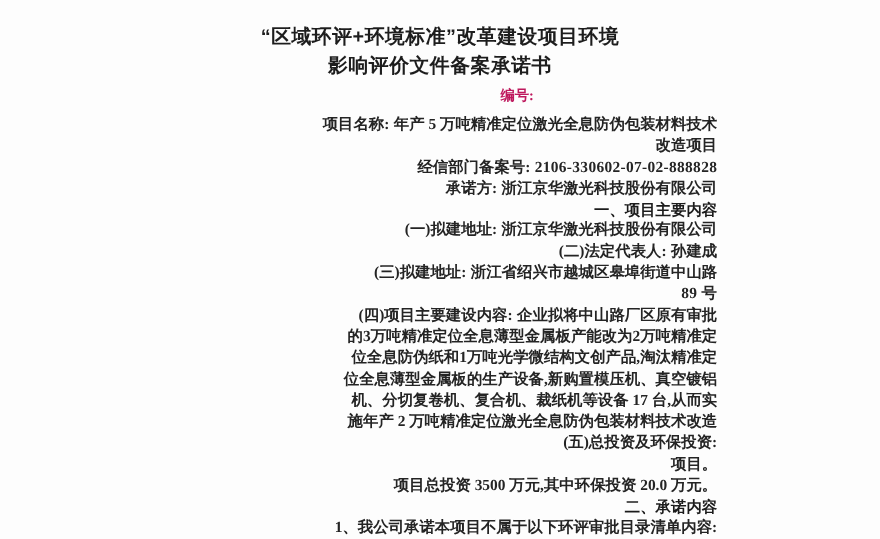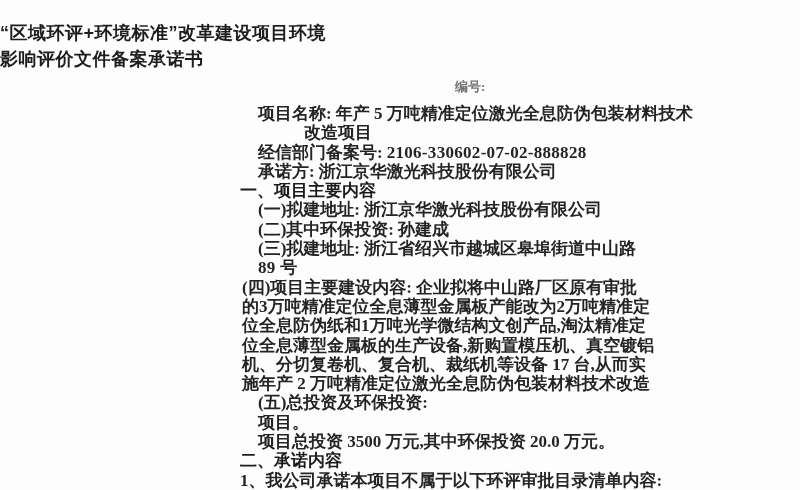--- a/index.html
+++ b/index.html
@@ -18,45 +18,46 @@
     height: 490px;
     background: #fdfdfd;
     color: #222;
     font-family: "Liberation Serif", "DejaVu Serif", serif;
   }
   .title-block {
     position: absolute;
     top: 20px;
     left: 0;
     width: 800px;
-    text-align: left;
+    text-align: center;
     font-family: "Liberation Sans", "DejaVu Sans", sans-serif;
     font-weight: bold;
     font-size: 18px;
     line-height: 26px;
     letter-spacing: 0.5px;
     color: #1d1d1d;
   }
   .serial {
     position: absolute;
     top: 78px;
     left: 455px;
     font-size: 13px;
     font-weight: bold;
-    color: #737373;
+    color: #be185d;
   }
   .content {
     position: absolute;
     top: 104px;
     left: 232px;
     width: 420px;
-    font-size: 17px;
+    font-size: 14px;
     line-height: 19.3px;
     font-weight: 600;
     color: #242424;
+    text-align: right;
   }
   .row {
     white-space: nowrap;
   }
   .ind-item  { padding-left: 26px; }
   .ind-cont  { padding-left: 10px; }
   .ind-head  { padding-left: 8px; }
   .ind-wrap2 { padding-left: 72px; }
   .heading {
     font-family: "Liberation Sans", "DejaVu Sans", sans-serif;
@@ -92,21 +93,21 @@
     <div class="row ind-item">
       <span class="label">承诺方:</span><span>浙江京华激光科技股份有限公司</span>
     </div>
 
     <div class="row ind-head heading">一、项目主要内容</div>
 
     <div class="row ind-item">
       <span class="label">(一)拟建地址:</span><span>浙江京华激光科技股份有限公司</span>
     </div>
     <div class="row ind-item">
-      <span class="label">(二)其中环保投资:</span><span>孙建成</span>
+      <span class="label">(二)法定代表人:</span><span>孙建成</span>
     </div>
     <div class="row ind-item">
       <span class="label">(三)拟建地址:</span><span>浙江省绍兴市越城区皋埠街道中山路</span>
     </div>
     <div class="row ind-item">
       <span class="num">89 号</span>
     </div>
 
     <div class="row ind-cont">
       <span class="label">(四)项目主要建设内容:</span><span>企业拟将中山路厂区原有审批</span>

